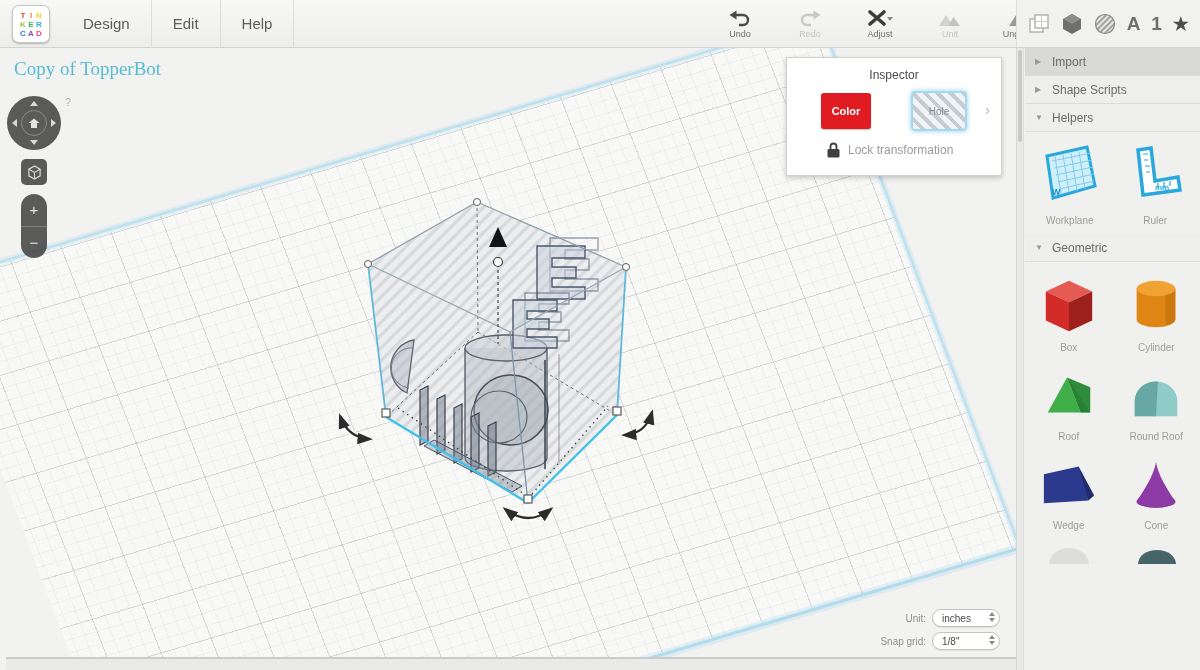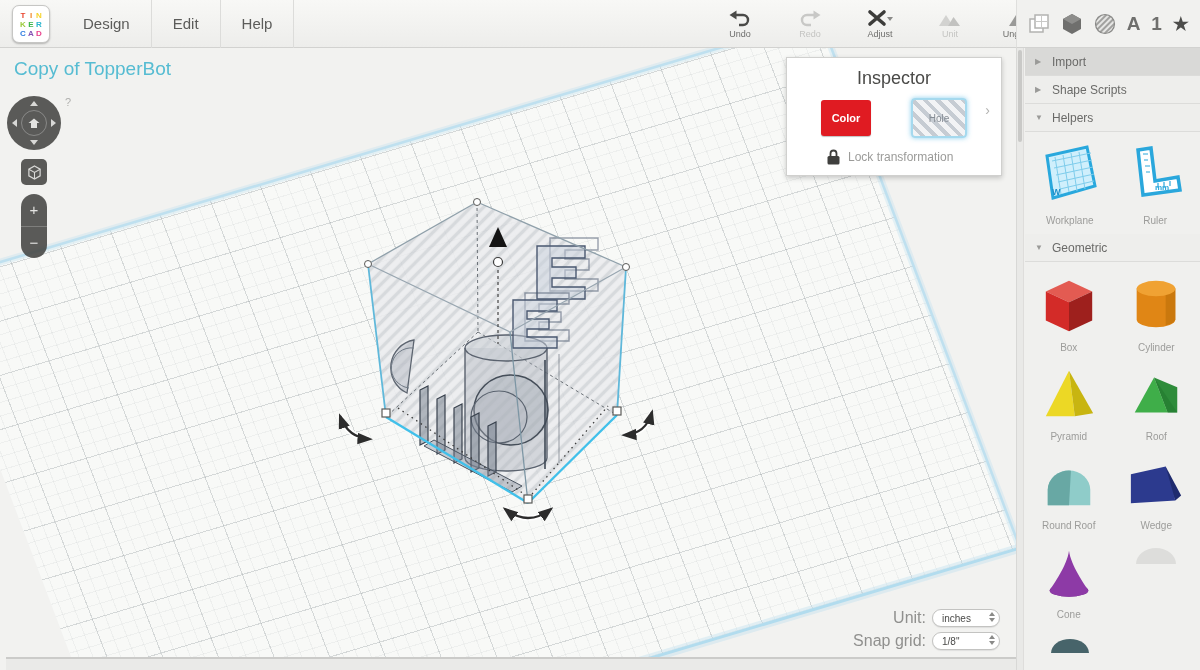--- a/index.html
+++ b/index.html
@@ -39,21 +39,21 @@
   .workplane { position:absolute; inset:0;
     clip-path:polygon(-70px 235px, 820px -30px, 1020px 500px, 130px 765px);
     background-color:#f8f9f7;
     background-image:
       repeating-linear-gradient(343.4deg, rgba(148,156,160,.28) 0 1px, transparent 1px 52px),
       repeating-linear-gradient(69deg,    rgba(148,156,160,.28) 0 1px, transparent 1px 52px),
       repeating-linear-gradient(343.4deg, rgba(148,156,160,.10) 0 1px, transparent 1px 13px),
       repeating-linear-gradient(69deg,    rgba(148,156,160,.10) 0 1px, transparent 1px 13px); }
   .scene { position:absolute; inset:0; }
 
-  .design-title { position:absolute; left:14px; top:10px; font-size:19px; color:#56bcd2; }
+  .design-title { position:absolute; left:14px; top:10px; font-size:19px; color:#56bcd2;font-family:Liberation Serif, serif; }
 
   
   .navpad { position:absolute; left:7px; top:48px; width:70px; }
   .orbit { position:relative; width:54px; height:54px; border-radius:50%;
     background:rgba(68,68,66,.88); cursor:pointer; }
   .orbit-inner { position:absolute; left:14px; top:14px; width:26px; height:26px;
     border-radius:50%; border:1px solid rgba(255,255,255,.28);
     display:flex; align-items:center; justify-content:center; }
   .tri { position:absolute; width:0; height:0; cursor:pointer; }
   .tri-up    { left:23px; top:5px;  border-left:4px solid transparent; border-right:4px solid transparent; border-bottom:5px solid #d8d8d6; }
@@ -64,37 +64,37 @@
   .fitbtn { margin:9px 0 0 14px; width:26px; height:26px; border-radius:5px;
     background:rgba(68,68,66,.88); display:flex; align-items:center; justify-content:center; cursor:pointer; }
   .zoompill { margin:9px 0 0 14px; width:26px; height:64px; border-radius:13px;
     background:rgba(68,68,66,.88); display:flex; flex-direction:column; }
   .zbtn { flex:1; color:#e4e4e2; font-size:15px; text-align:center; line-height:31px; cursor:pointer; }
   .zbtn.zin { border-bottom:1px solid rgba(255,255,255,.22); }
 
   
   .inspector { position:absolute; top:9px; right:14px; width:216px; height:119px; background:#fff;
     border:1px solid #d0d0ce; box-shadow:0 2px 5px rgba(0,0,0,.2); z-index:30; }
-  .insp-title { text-align:center; font-size:18px; color:#4a4a48; margin-top:10px; }
+  .insp-title { text-align:center; font-size:12px; color:#4a4a48; margin-top:10px; }
   .swatches { display:flex; justify-content:center; align-items:center; gap:14px; margin-top:9px; }
   .swatch-color { width:50px; height:36px; border-radius:3px; cursor:pointer;
     display:flex; align-items:center; justify-content:center;
     color:#fff; font-size:11px; font-weight:bold; box-shadow:0 1px 1px rgba(0,0,0,.25); }
   .swatch-hole { width:56px; height:40px; border:2px solid #a5d9ee; border-radius:4px; cursor:pointer;
     background:repeating-linear-gradient(45deg,#f2f3f5 0 5px,#c6ccd3 5px 9px);
     display:flex; align-items:center; justify-content:center;
     color:#868d95; font-size:10px; box-shadow:0 0 5px rgba(120,200,235,.85);margin-left:26px; }
   .insp-chevron { position:absolute; right:11px; top:44px; color:#b2b2b0; font-size:14px; cursor:pointer; }
   .lock-row { display:flex; align-items:center; gap:8px; margin:11px 0 0 40px; cursor:pointer; }
   .lock-label { color:#9b9b99; font-size:12px; }
 
   
   .units { position:absolute; right:16px; bottom:20px; z-index:10; }
   .unit-row { display:flex; align-items:center; justify-content:flex-end; margin-top:5px; gap:6px; }
-  .unit-label { font-size:16px; color:#90908e; }
+  .unit-label { font-size:10px; color:#90908e; }
   .unit-select { width:68px; height:18px; background:#fff; border:1px solid #c3c3c1; border-radius:9px;
     font-size:10px; color:#4a4a48; display:flex; align-items:center; padding-left:9px;
     position:relative; cursor:pointer; box-shadow:0 1px 1px rgba(0,0,0,.08); }
   .stepper { position:absolute; right:4px; top:2px; display:flex; flex-direction:column; gap:2px; }
   .stepper i { display:block; width:0; height:0; }
   .stepper .su { border-left:3.5px solid transparent; border-right:3.5px solid transparent; border-bottom:4px solid #8a8a88; }
   .stepper .sd { border-left:3.5px solid transparent; border-right:3.5px solid transparent; border-top:4px solid #8a8a88; }
 
   .bottom-strip { position:absolute; left:6px; right:0; bottom:0; height:13px;
     background:#eaeae8; border-top:2px solid #cbcbc9; }
@@ -467,27 +467,20 @@
 
         <div class="shape">
           <svg width="64" height="58" viewBox="0 0 64 60">
             <path d="M12,12 v32 a20,8 0 0 0 40,0 V12" fill="#e08615"></path>
             <path d="M42,14 v36 a20,8 0 0 0 10,-6 V12" fill="#c1720a" opacity=".7"></path>
             <ellipse cx="32" cy="12" rx="20" ry="8" fill="#f0a233"></ellipse>
           </svg>
           <div class="shape-label">Cylinder</div>
         </div>
 
-        <div class="shape">
-          <svg width="64" height="58" viewBox="0 0 64 60">
-            <polygon points="32,5 8,52 38,52" fill="#ecd825"></polygon>
-            <polygon points="32,5 38,52 57,49" fill="#c8b511"></polygon>
-          </svg>
-          <div class="shape-label">Pyramid</div>
-        </div>
 
         <div class="shape">
           <svg width="64" height="58" viewBox="0 0 64 60">
             <polygon points="30,12 54,22 54,48 44,48" fill="#2e8c3a"></polygon>
             <polygon points="10,48 30,12 44,48" fill="#3fae49"></polygon>
             <polygon points="30,12 44,48 54,48" fill="#237a2f" opacity=".6"></polygon>
           </svg>
           <div class="shape-label">Roof</div>
         </div>
 

